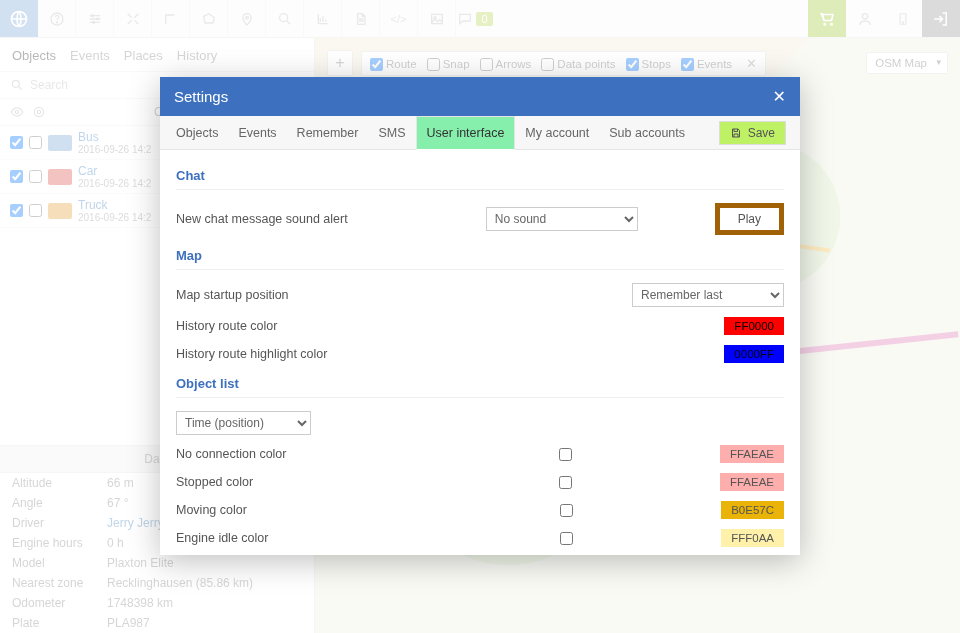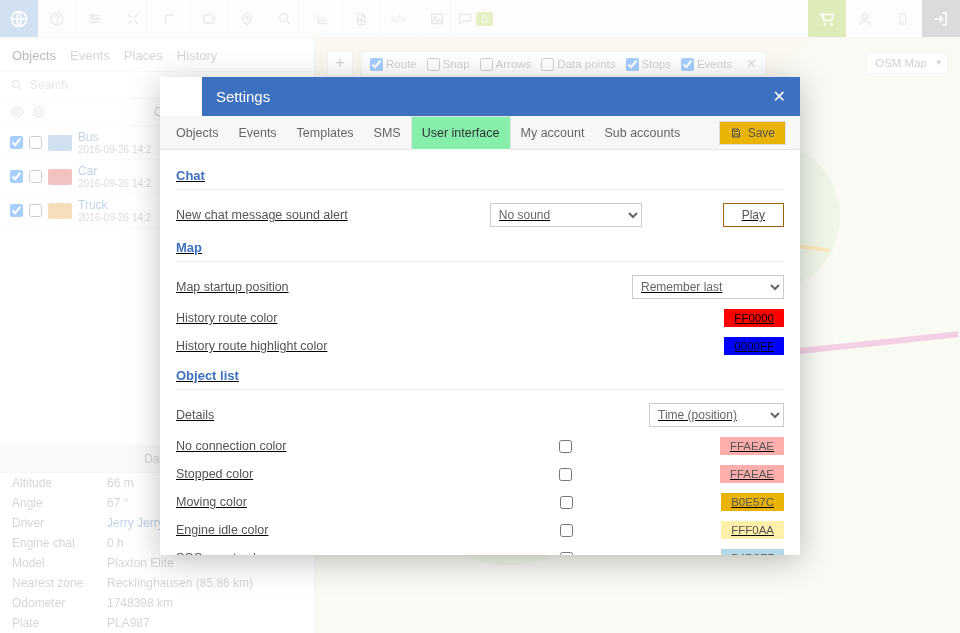--- a/index.html
+++ b/index.html
@@ -54,34 +54,34 @@
     .map-filters label{ display:flex; align-items:center; gap:3px; }
     .map-close{ font-size:13px; color:#999; cursor:pointer; margin-left:4px;}
     .map-select { margin-left:auto; background:#fff; border:1px solid #ddd; padding:4px 20px 4px 8px; font-size:11.5px; color:#777; border-radius:2px; position:relative;text-align:center;}
     .map-select::after{ content:"▾"; position:absolute; right:6px; top:4px; font-size:9px;}
     
     
     .overlay-dim { position:absolute; inset:0; background:rgba(255,255,255,0.65); }
     
     
     .modal { position:absolute; left:160px; top:77px; width:640px; height:478px; background:#fff; box-shadow:0 6px 30px rgba(0,0,0,0.25); display:flex; flex-direction:column; }
-    .modal-head { background:#3d70bf; color:#fff; padding:10px 14px; display:flex; align-items:center; justify-content:space-between; font-size:15px;margin-left:42px; }
+    .modal-head { background:#3d70bf; color:#fff; padding:10px 14px; display:flex; align-items:center; justify-content:space-between; font-size:15px; }
     .modal-head .x { cursor:pointer; font-size:16px; }
     .modal-tabs { display:flex; align-items:center; border-bottom:1px solid #e5e5e5; background:#f7f7f7; padding:0 6px; }
     .modal-tabs .tab { padding:9px 10px; font-size:12.5px; color:#666; cursor:pointer; }
     .modal-tabs .tab.active { background:#86efac; border:1px solid #e5e5e5; border-bottom-color:#fff; margin-bottom:-1px; color:#333; }
-    .modal-tabs .save { margin-left:auto; margin-right:8px; border:1px solid #ddd; background:#eab308; padding:4px 10px; font-size:12px; color:#555; display:flex; gap:6px; align-items:center; cursor:pointer; }
-    .modal-body { flex:1; overflow-y:auto; padding:10px 16px 16px; position:relative;text-decoration:underline; }
+    .modal-tabs .save { margin-left:auto; margin-right:8px; border:1px solid #ddd; background:#bef264; padding:4px 10px; font-size:12px; color:#555; display:flex; gap:6px; align-items:center; cursor:pointer; }
+    .modal-body { flex:1; overflow-y:auto; padding:10px 16px 16px; position:relative; }
     .modal-body::-webkit-scrollbar{ width:10px; }
     .modal-body::-webkit-scrollbar-thumb{ background:#ccc; }
     .sect { color:#3d70bf; font-size:13px; font-weight:600; padding:8px 0 6px; border-bottom:1px solid #eee; margin-bottom:8px; }
     .row { display:flex; align-items:center; padding:5px 0; font-size:12.5px; color:#555;justify-content:space-between; }
     .row .lbl { width:245px; }
     .row select { width:152px; font-size:12px; padding:3px 4px; border:1px solid #ccc; background:#fff; color:#666; }
-    .row .btn { margin-left:12px; border:1px solid #a16207; background:#fff; padding:4px 18px; font-size:12px; color:#555; cursor:pointer; }
+    .row .btn { margin-left:12px; border:5px solid #a16207; background:#fff; padding:4px 18px; font-size:12px; color:#555; cursor:pointer; }
     .row .swatch { padding:3px 10px; font-size:11.5px; min-width:52px; text-align:left; }
     .row .swatch.red { background:#ff0000; color:#000; }
     .row .swatch.blue { background:#0000ff; color:#001; }
     .row .chk { margin-right:10px; }
     .row .pill { padding:3px 10px; font-size:11.5px; min-width:60px; }
     .ffaeae{ background:#FFAEAE; } .b0e57c{background:#eab308;} .fff0aa{background:#FFF0AA;} .b4d8e7{background:#B4D8E7;}
   </style>
 </head>
 <body>
 
@@ -250,21 +250,21 @@
           </div>
           <div class="data-row">
             <span class="k">Angle</span>
             <span class="v ">67 °</span>
           </div>
           <div class="data-row">
             <span class="k">Driver</span>
             <span class="v link">Jerry Jerry</span>
           </div>
           <div class="data-row">
-            <span class="k">Engine chat</span>
+            <span class="k">Engine hours</span>
             <span class="v ">0 h</span>
           </div>
           <div class="data-row">
             <span class="k">Model</span>
             <span class="v ">Plaxton Elite</span>
           </div>
           <div class="data-row">
             <span class="k">Nearest zone</span>
             <span class="v ">Recklinghausen (85.86 km)</span>
           </div>
@@ -301,21 +301,21 @@
 <div class="overlay-dim"></div>
 
 <div class="modal">
   <div class="modal-head">
     <span>Settings</span>
     <span class="x">✕</span>
   </div>
   <div class="modal-tabs" id="modal-tabs">
   <span class="tab">Objects</span>
       <span class="tab">Events</span>
-      <span class="tab">Templates</span>
+      <span class="tab">Remember</span>
       <span class="tab">SMS</span>
       <span class="tab active">User interface</span>
       <span class="tab">My account</span>
       <span class="tab">Sub accounts</span>
       <button class="save">
         <svg width="12" height="12" viewBox="0 0 24 24" stroke="#555" stroke-width="2" fill="none">
           <path d="M5 4h11l3 3v13H5zM8 4v5h7V4M8 20v-6h8v6"></path>
         </svg>
         <span>Save</span>
       </button>
@@ -337,21 +337,20 @@
       <span class="lbl">History route color</span>
       <span class="swatch red">FF0000</span>
     </div>
     <div class="row">
       <span class="lbl">History route highlight color</span>
       <span class="swatch blue">0000FF</span>
     </div>
 
     <div class="sect">Object list</div>
     <div class="row">
-      <span class="lbl">Details</span>
       <select style="width:135px"><option>Time (position)</option></select>
     </div>
     <div id="color-rows">
         <div class="row">
           <span class="lbl">No connection color</span>
     <input type="checkbox" class="chk" style="">
     <span class="pill ffaeae">FFAEAE</span>
         </div>
         <div class="row">
           <span class="lbl">Stopped color</span>

